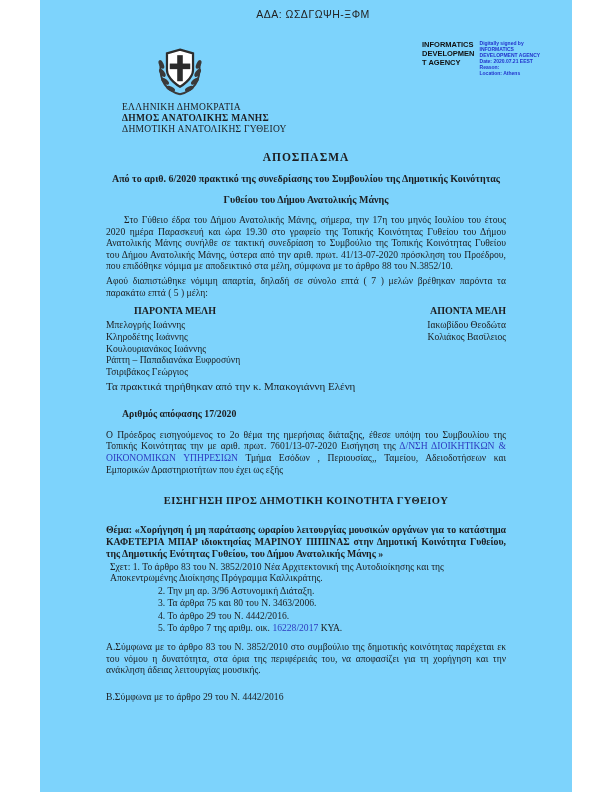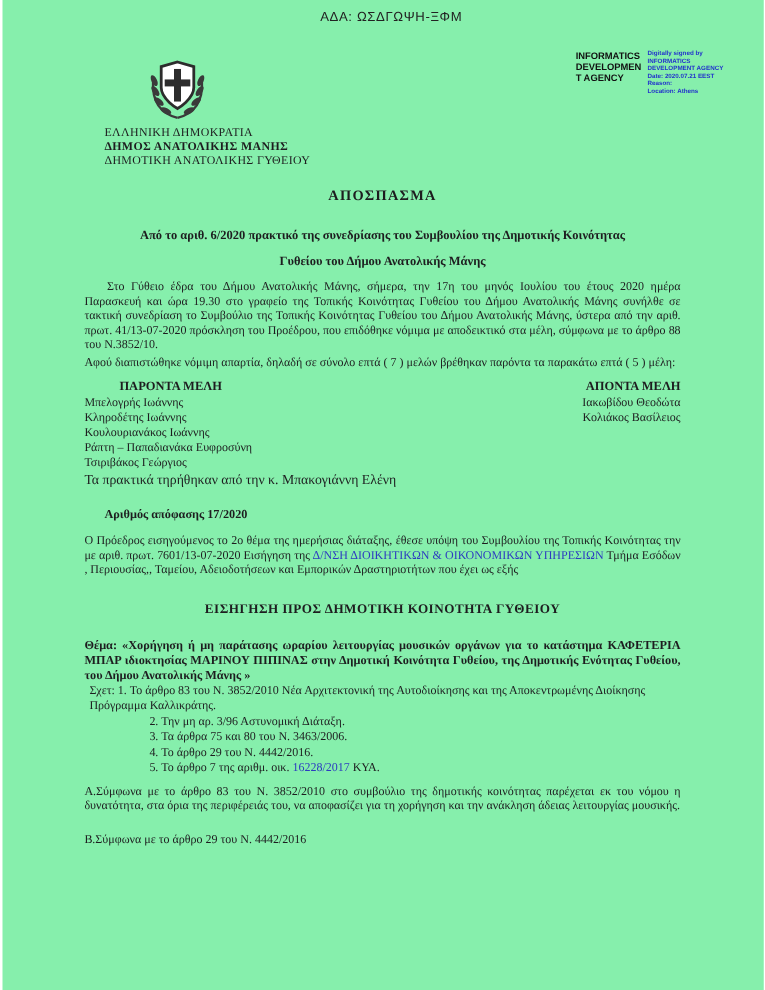--- a/index.html
+++ b/index.html
@@ -1,21 +1,21 @@
 <!DOCTYPE html>
 <html><head>
 <meta charset="utf-8">
 <style>
   * { margin:0; padding:0; box-sizing:border-box; }
   html,body { background:#ffffff; }
   .page {
     position:relative;
-    width:609px; height:792px;
+    width:532px; height:792px;
     margin:0 auto;
-    background:#86efac;
+    background:#7dd3fc;
     color:#1d1d1f;
     font-family:"Liberation Serif", serif;
     padding:8px 66px 4px 66px;
     overflow:hidden;
   }
   .ada {
     text-align:center;
     padding-left:14px;
     font-family:"Liberation Sans", sans-serif;
     font-size:10.5px;
@@ -40,21 +40,21 @@
   }
   
   .header-block { margin-top:24px; width:230px; padding-left:16px; }
   .emblem { display:block; margin-left:30px; margin-bottom:4px; }
   .hdr-line { font-size:9.5px; line-height:11px; letter-spacing:0.3px; }
   .hdr-line.b { font-weight:bold; }
   .title {
     margin-top:16px; text-align:center;
     font-weight:bold; font-size:11.5px; letter-spacing:1px;
   }
-  .subtitle { margin-top:20px; text-align:center; font-weight:bold; font-size:10px; line-height:12px; }
+  .subtitle { margin-top:10px; text-align:center; font-weight:bold; font-size:10px; line-height:12px; }
   .subtitle .line2 { margin-top:9px; }
   p.body-text {
     margin-top:8px;
     font-size:9.6px; line-height:11.6px;
     text-align:justify;
   }
   p.body-text.indent { text-indent:18px; }
   p.body-text.tight { margin-top:3px; }
   
   .members { display:flex; margin-top:7px; font-size:9.6px; line-height:11.8px; }

